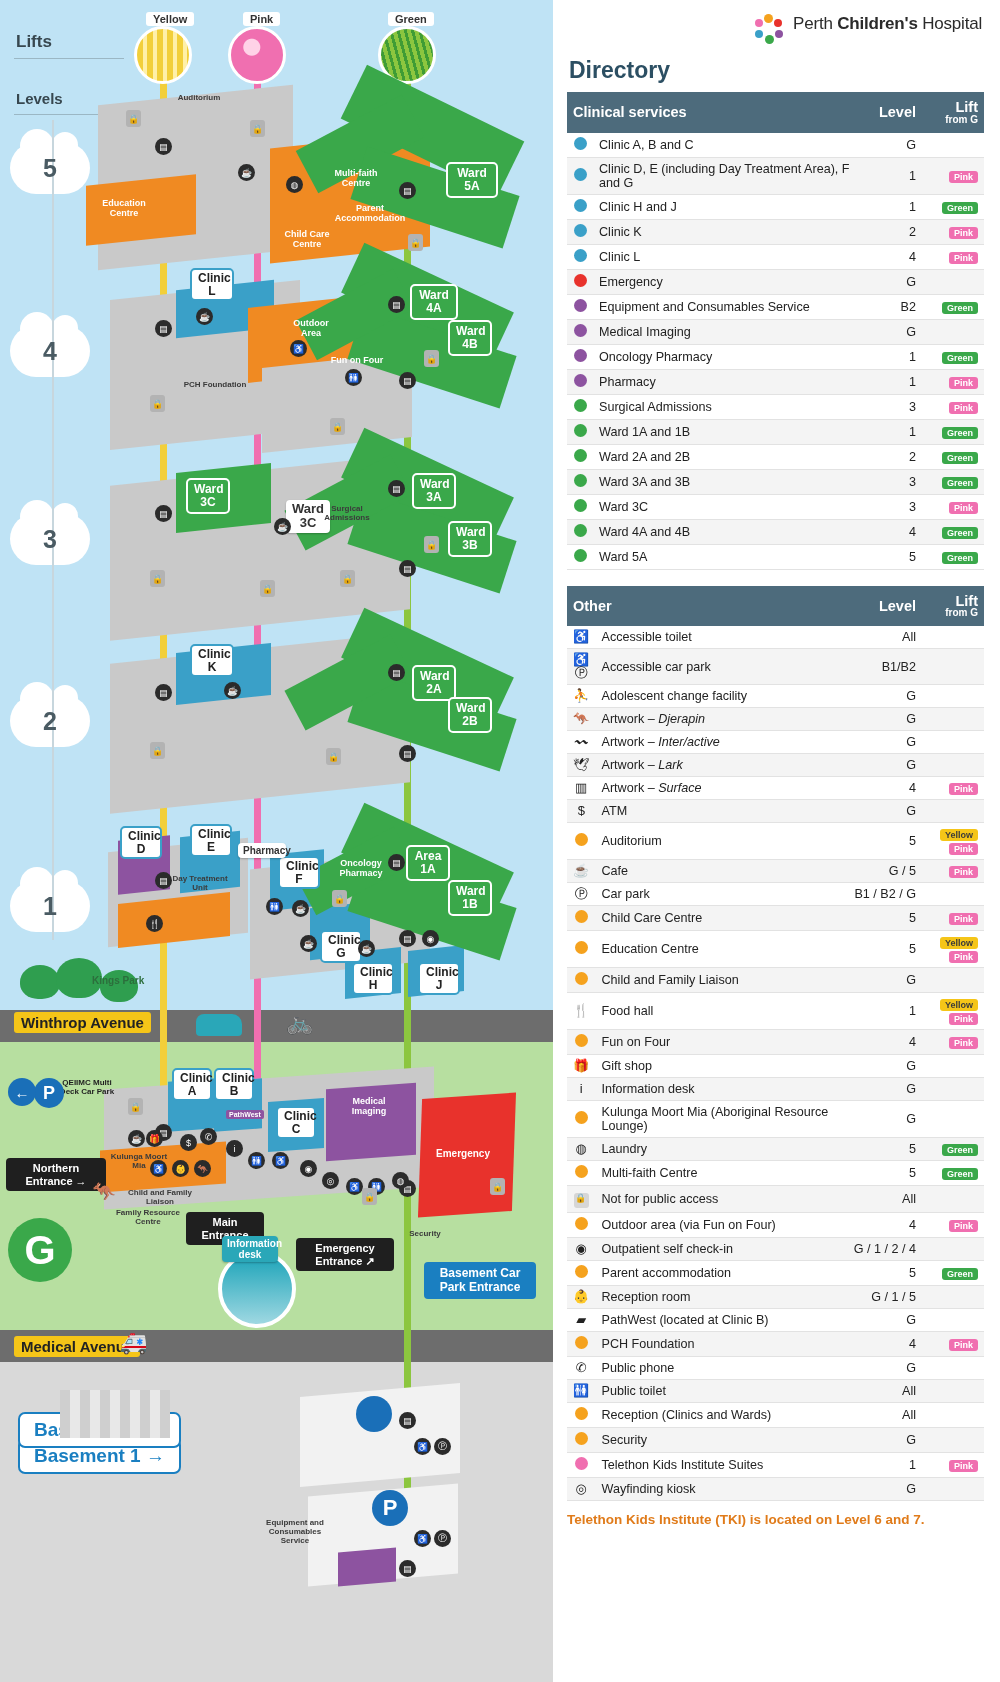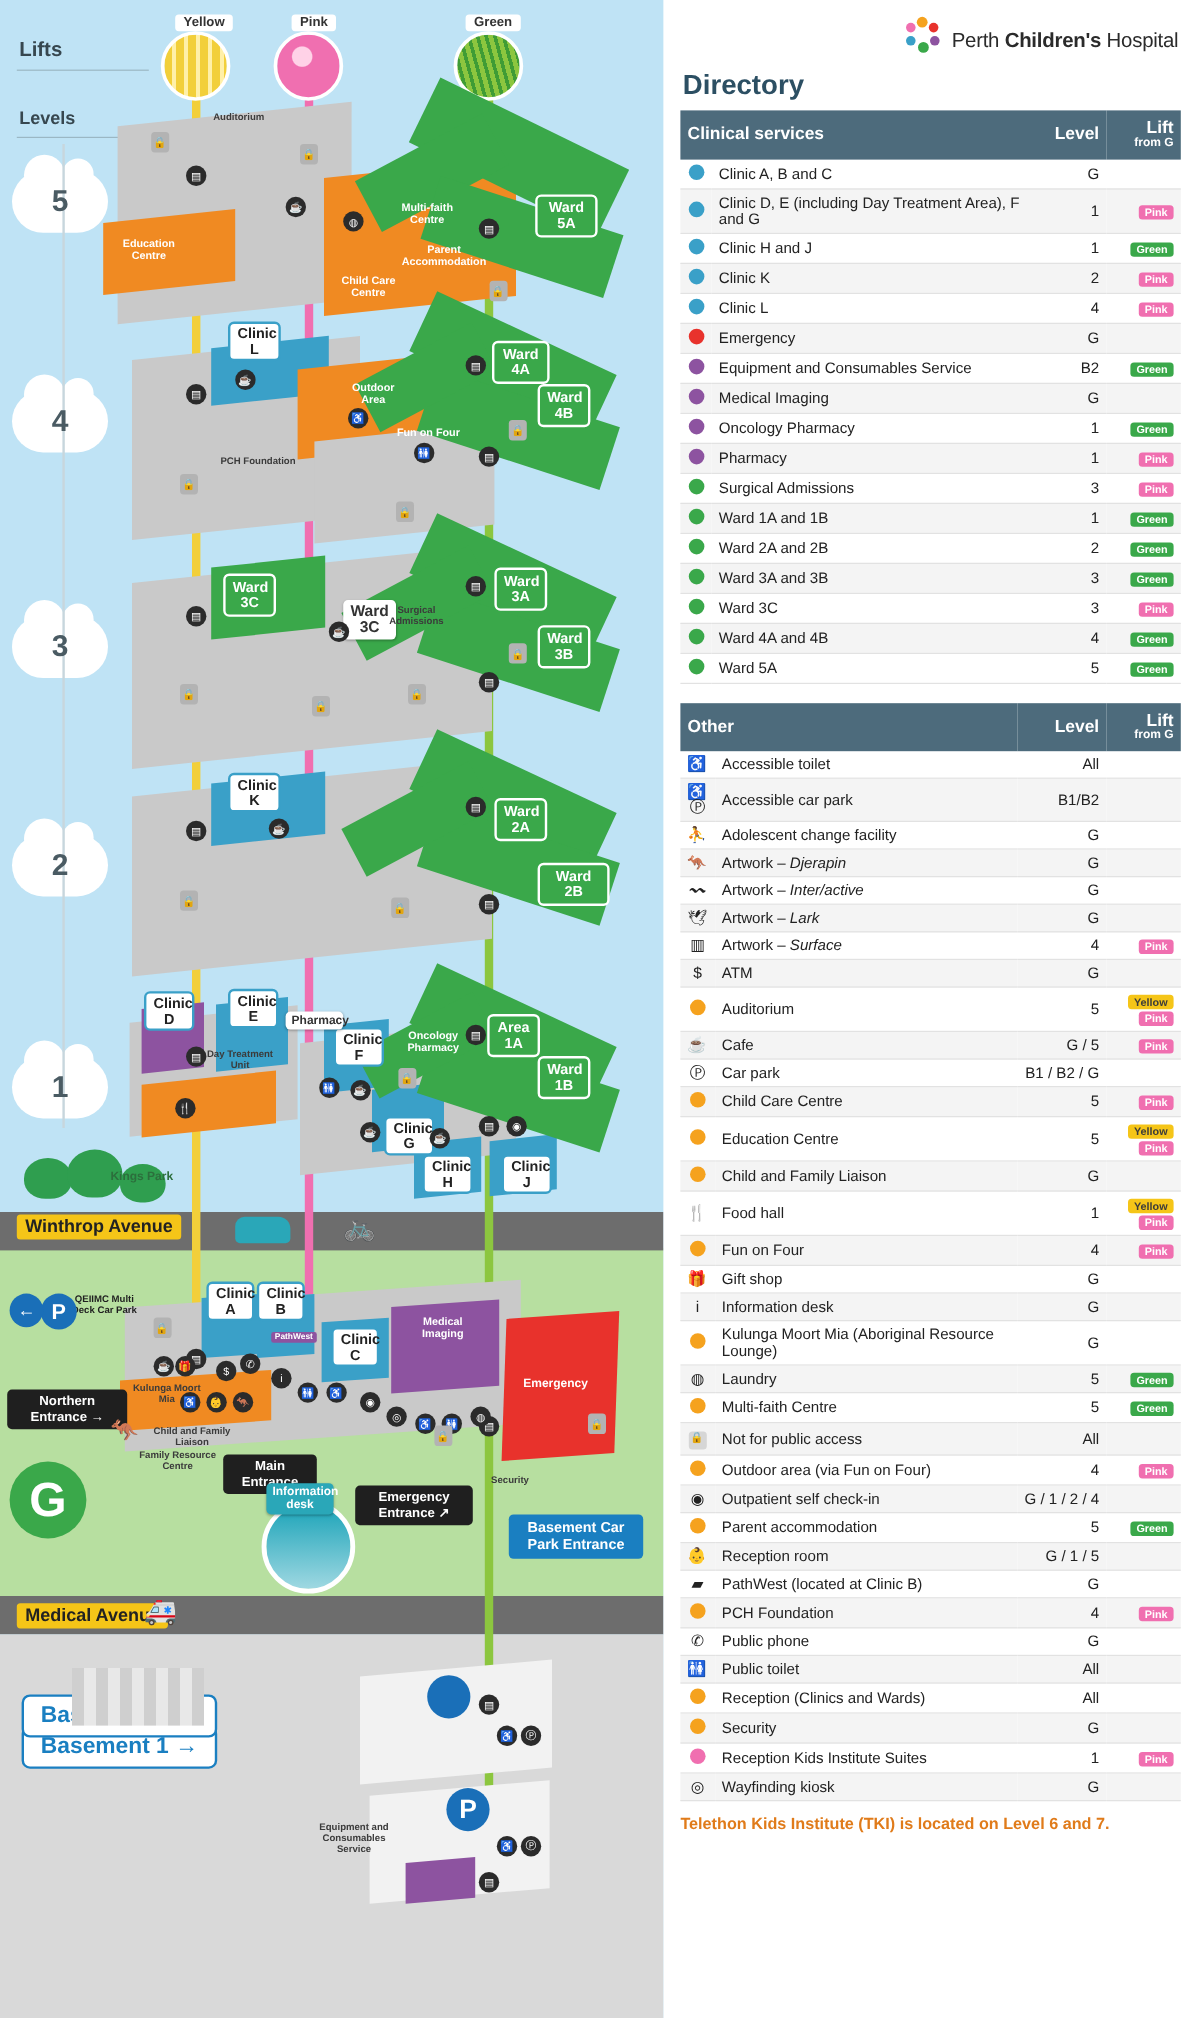--- a/index.html
+++ b/index.html
@@ -82,21 +82,21 @@
             color:#fff; font-size:40px; font-weight:bold; display:flex; align-items:center; justify-content:center;}
   .photo-circle { position:absolute; width:78px; height:78px; border-radius:50%;
                   background:linear-gradient(#1aa3b8,#9fd8e2); border:4px solid #fff; }
   .pdisc { position:absolute; width:30px; height:30px; border-radius:50%; background:#1a6fb8;
            color:#fff; font-weight:bold; font-size:18px; display:flex; align-items:center; justify-content:center;}
   .tree { position:absolute; border-radius:50% 50% 45% 45%; background:#2f9e4f; }
   .kings { position:absolute; font-size:10px; font-weight:bold; color:#2c6e3c;}
 
   
   #dirPanel { width:447px; height:1682px; background:#fff; padding:14px 16px 0 14px; position:relative; }
-  .brandRow { display:flex; align-items:flex-end; gap:9px; justify-content:flex-end; padding-right:2px; }
+  .brandRow { display:flex; align-items:flex-start; gap:9px; justify-content:flex-end; padding-right:2px; }
   .brandMark { width:30px; height:30px; position:relative; }
   .brandMark i { position:absolute; display:block; border-radius:2px; }
   .brandText { font-size:17px; color:#2b2b2b; letter-spacing:-.2px;}
   .brandText b { font-weight:bold; }
   .dirTitle { font-size:23px; font-weight:bold; color:#2c4f63; margin:13px 0 8px 2px; }
 
   table.dir { width:100%; border-collapse:collapse; }
   table.dir thead th {
     background:#4d6b7c; color:#fff; font-size:14.5px; font-weight:bold; text-align:left;
     padding:8px 6px;
@@ -226,21 +226,21 @@
     <div class="pinlock" style="left:340px;top:570px;">🔒</div>
     <div class="pinlock" style="left:424px;top:536px;">🔒</div>
 
     <div class="fp grey" style="left:110px;top:648px;width:300px;height:150px;transform:skewY(-6deg);"></div>
     <div class="fp blue" style="left:176px;top:648px;width:95px;height:52px;transform:skewY(-6deg);"></div>
     <div class="fp green" style="left:345px;top:640px;width:165px;height:55px;transform:rotate(25deg);"></div>
     <div class="fp green" style="left:352px;top:693px;width:160px;height:55px;transform:rotate(18deg);"></div>
     <div class="fp green" style="left:288px;top:660px;width:120px;height:45px;transform:rotate(-28deg);"></div>
     <div class="tagB" style="left:190px;top:644px;width:44px;">Clinic<br>K</div>
     <div class="tagG" style="left:412px;top:665px;width:44px;">Ward 2A</div>
-    <div class="tagG" style="left:448px;top:719px;width:60px;">Ward 2B</div>
+    <div class="tagG" style="left:448px;top:697px;width:44px;">Ward 2B</div>
     <div class="pin" style="left:155px;top:684px;">▤</div>
     <div class="pin" style="left:399px;top:745px;">▤</div>
     <div class="pin" style="left:224px;top:682px;">☕</div>
     <div class="pin" style="left:388px;top:664px;">▤</div>
     <div class="pinlock" style="left:150px;top:742px;">🔒</div>
     <div class="pinlock" style="left:326px;top:748px;">🔒</div>
 
     <div class="fp grey" style="left:108px;top:845px;width:140px;height:95px;transform:skewY(-6deg);"></div>
     <div class="fp grey" style="left:250px;top:860px;width:180px;height:110px;transform:skewY(-6deg);"></div>
     <div class="fp purple" style="left:118px;top:838px;width:52px;height:54px;transform:skewY(-6deg);"></div>
@@ -683,21 +683,21 @@
             <td class="lift"></td>
           </tr>
           <tr>
             <td class="ic"><span class="dot" style="background:#f5a21e"></span></td>
             <td>Security</td>
             <td class="lvl">G</td>
             <td class="lift"></td>
           </tr>
           <tr>
             <td class="ic"><span class="dot" style="background:#f06fb0"></span></td>
-            <td>Reception Kids Institute Suites</td>
+            <td>Telethon Kids Institute Suites</td>
             <td class="lvl">1</td>
             <td class="lift"><span class="chipPink">Pink</span></td>
           </tr>
           <tr>
             <td class="ic"><span class="gl">◎</span></td>
             <td>Wayfinding kiosk</td>
             <td class="lvl">G</td>
             <td class="lift"></td>
           </tr>
         </tbody>

